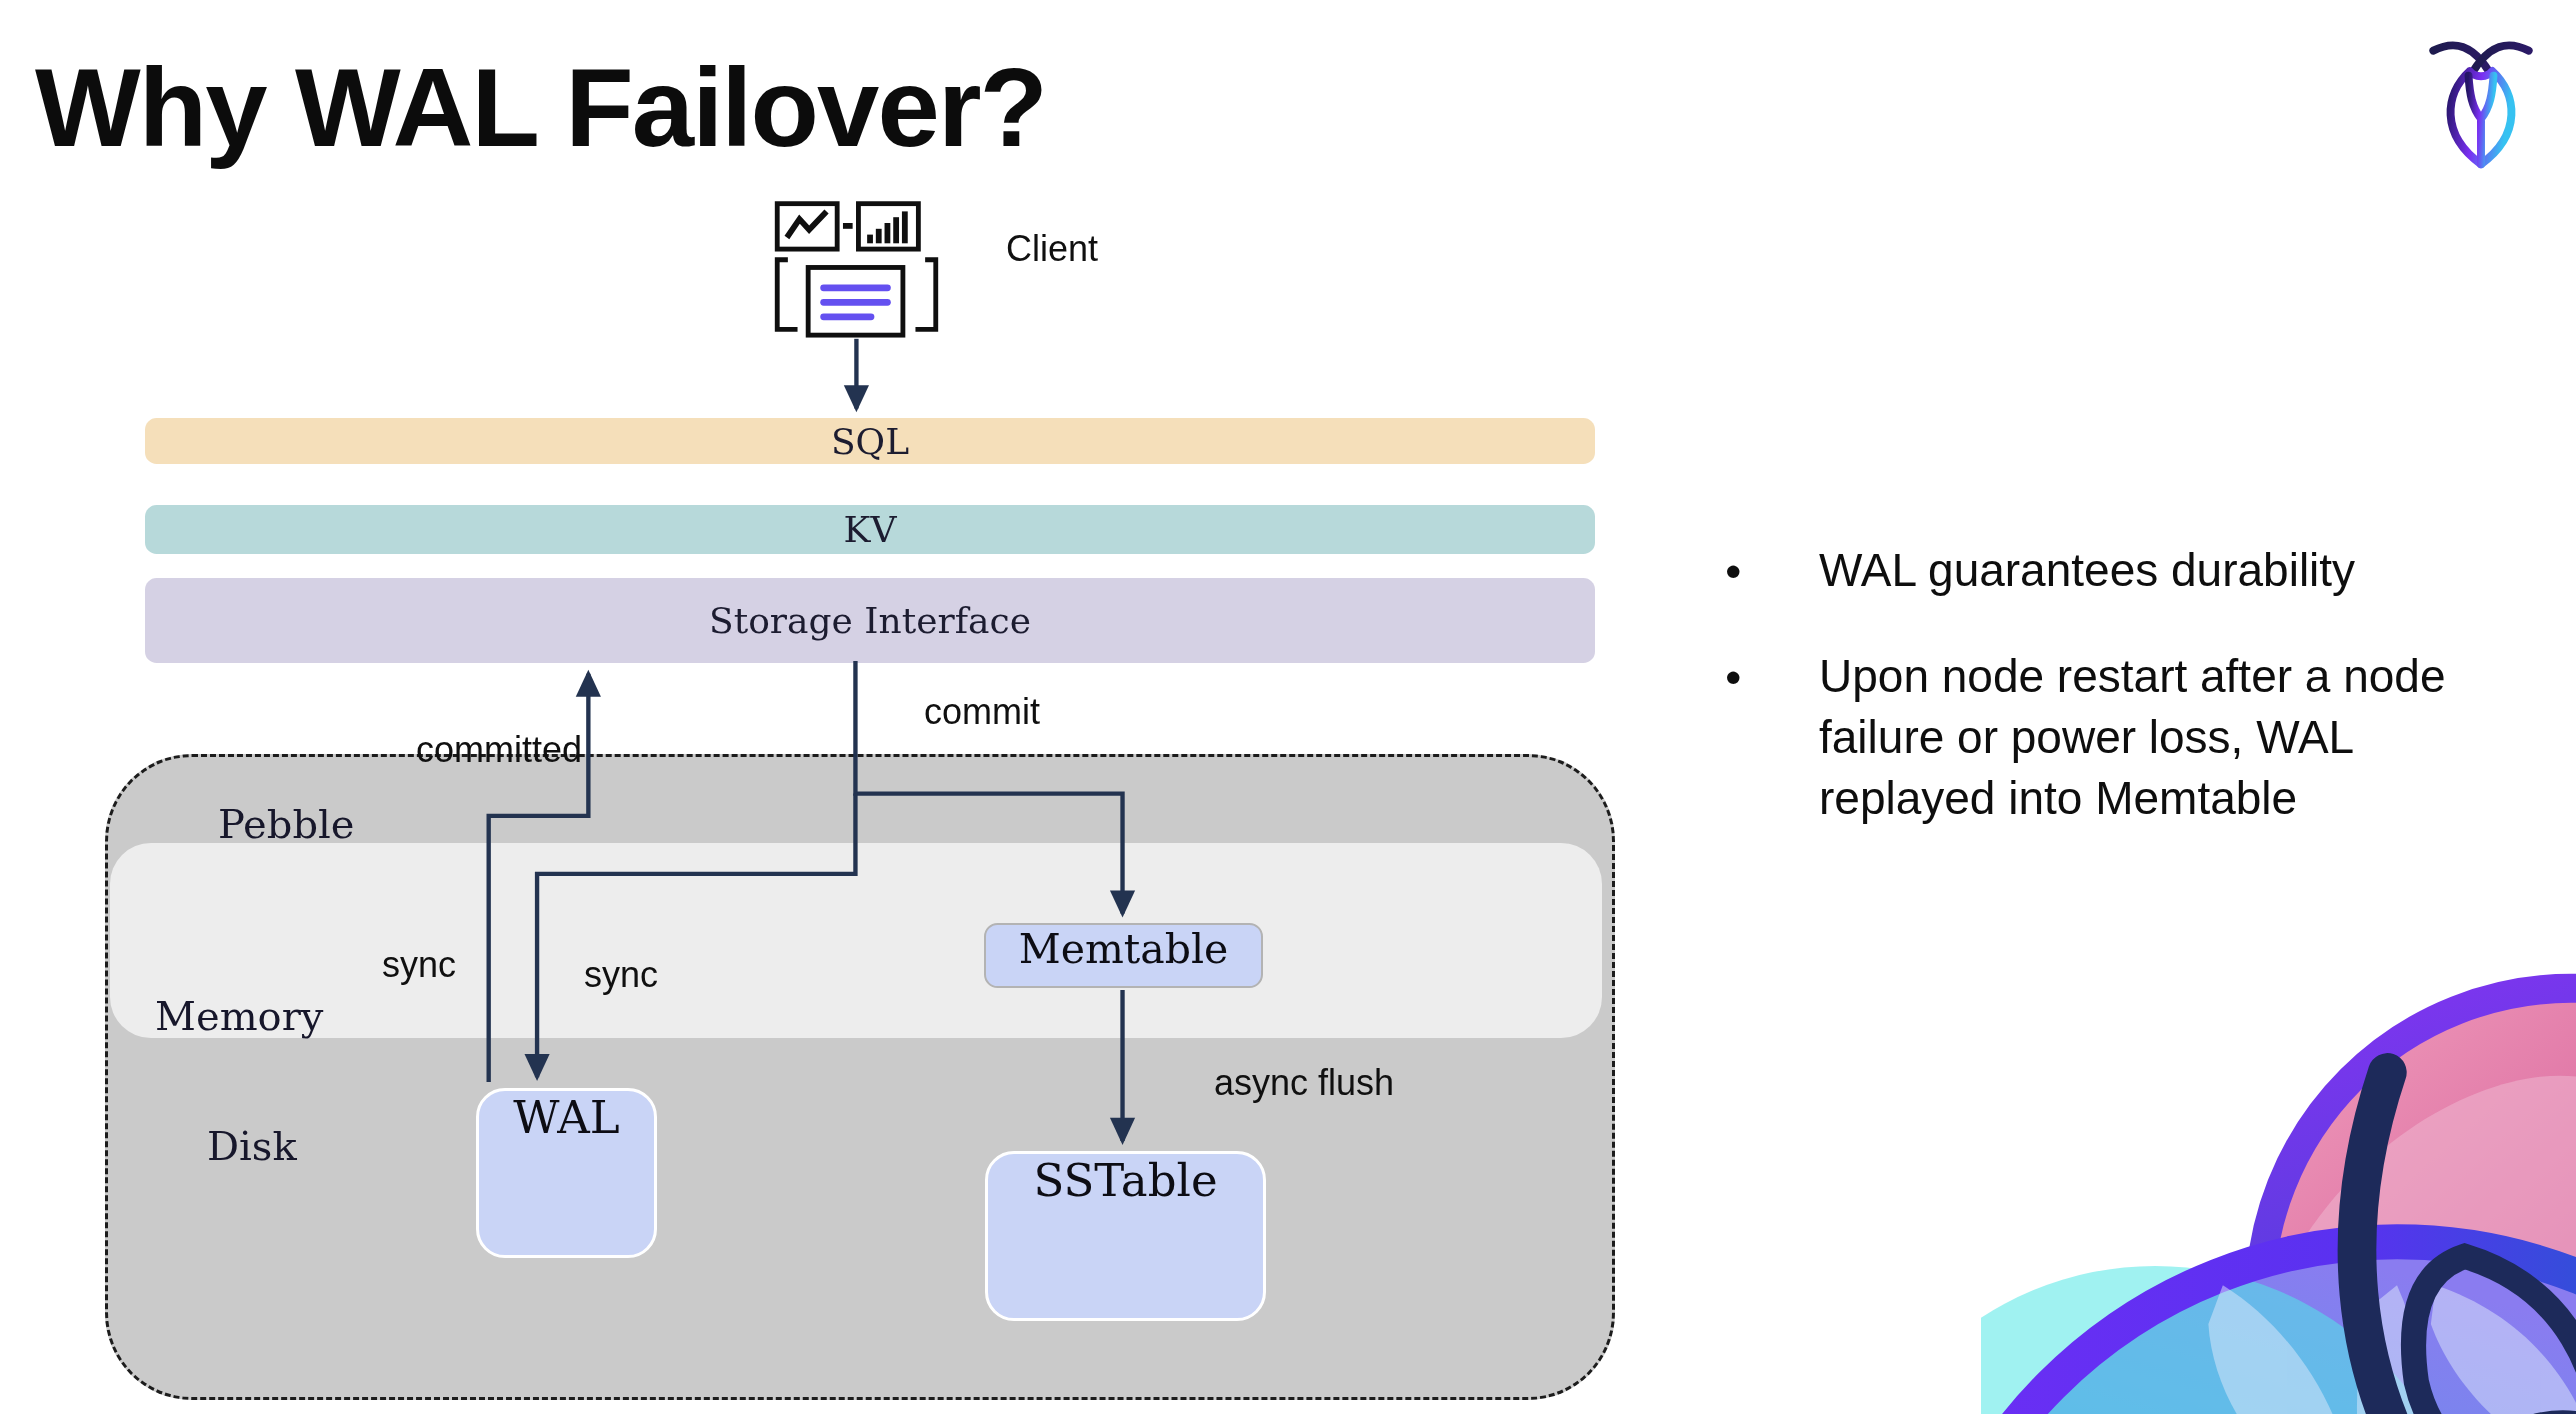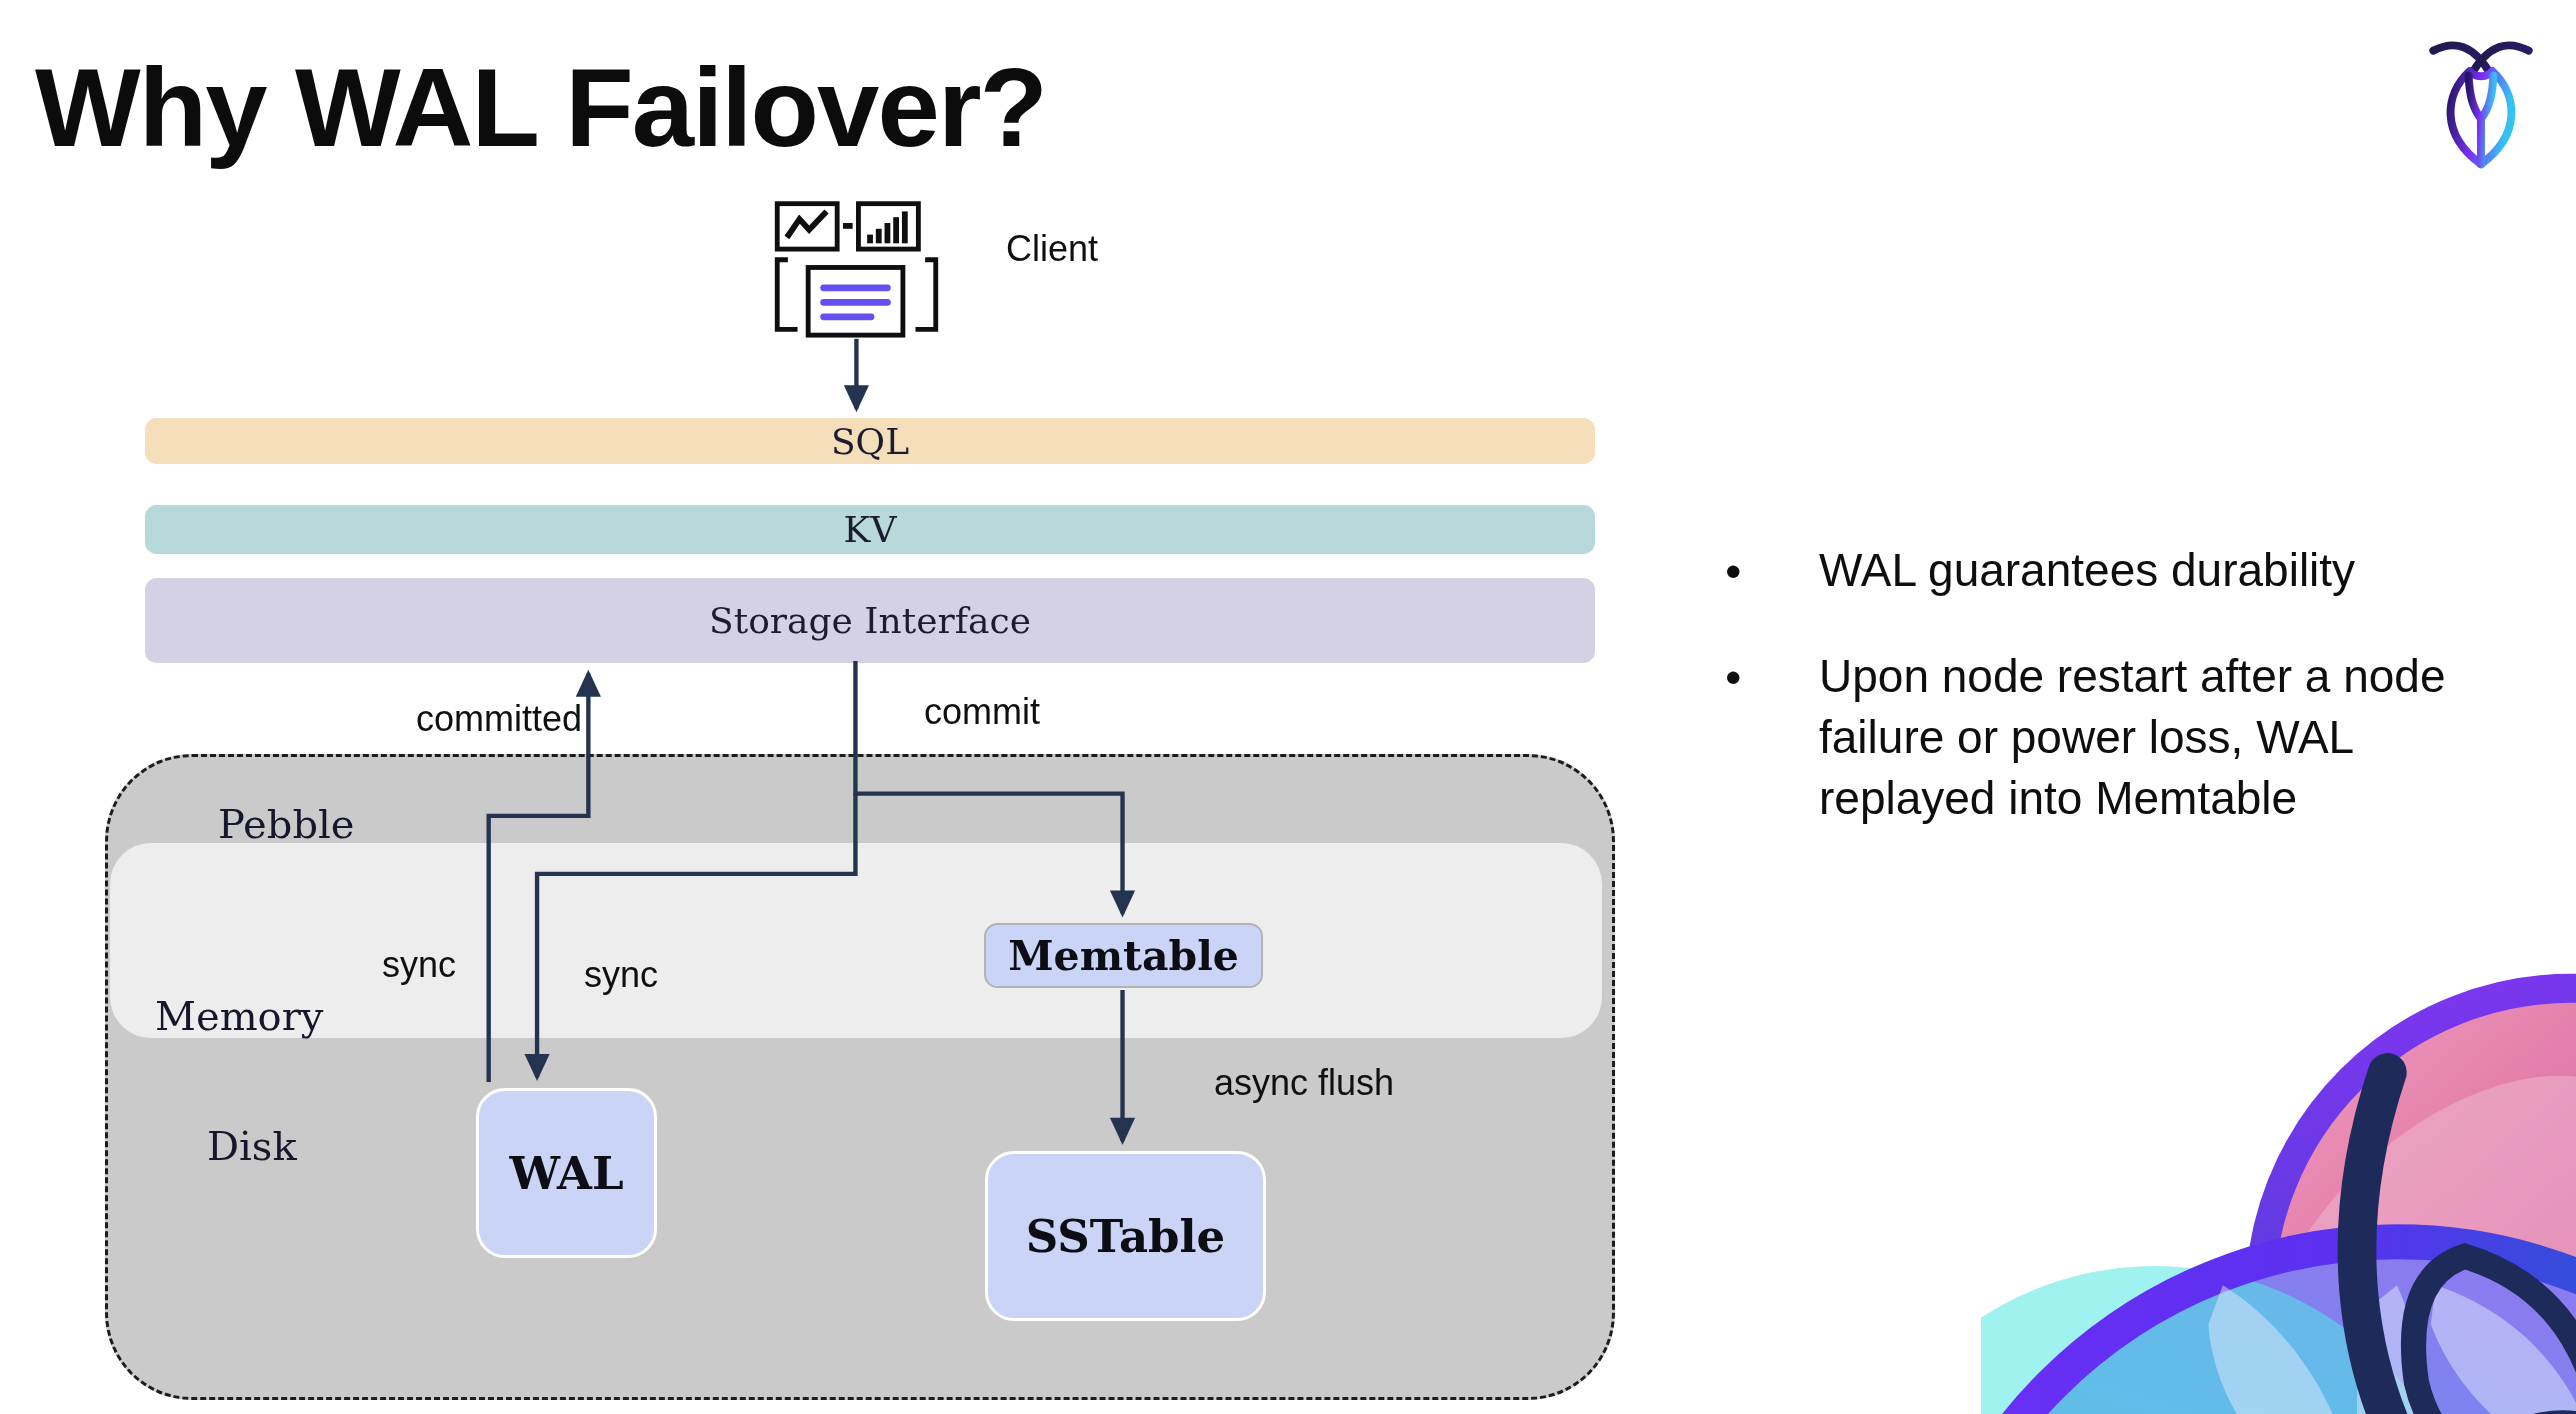--- a/index.html
+++ b/index.html
@@ -60,24 +60,23 @@
     font-size: 40px;
     color: #17172b;
   }
   .lbl-pebble { left: 218px; top: 801px; }
   .lbl-memory { left: 155px; top: 993px; }
   .lbl-disk   { left: 207px; top: 1123px; }
 
   
   .node {
     display: flex;
-    align-items: center;
     justify-content: center;
     font-family: "DejaVu Serif", "Liberation Serif", serif;
-    font-weight: bold;
+    font-weight: normal;
     color: #0d0d14;
   }
   .node-wal {
     left: 448px; top: 1088px; width: 181px; height: 170px;
     border-radius: 29px; border: 3.9px solid #ffffff; font-size: 45px;
   }
   .node-memtable {
     left: 984px; top: 923px; width: 279px; height: 65px;
     border-radius: 13.5px; border: 2.9px solid #b3b3b3; font-size: 41px;
   }
@@ -87,21 +86,21 @@
   }
 
   
   .edge-label {
     font-family: "Liberation Sans", sans-serif;
     font-size: 36px;
     color: #101010;
     white-space: nowrap;
   }
   .lbl-client    { left: 1006px; top: 228px; }
-  .lbl-committed { left: 416px;  top: 698px; }
+  .lbl-committed { left: 416px;  top: 729px; }
   .lbl-commit    { left: 924px;  top: 691px; }
   .lbl-sync-l    { left: 382px;  top: 944px; }
   .lbl-sync-r    { left: 584px;  top: 954px; }
   .lbl-async     { left: 1214px; top: 1062px; }
 
   
   .bullets {
     left: 1711px; top: 540px;
     width: 852px;
     list-style: none;

